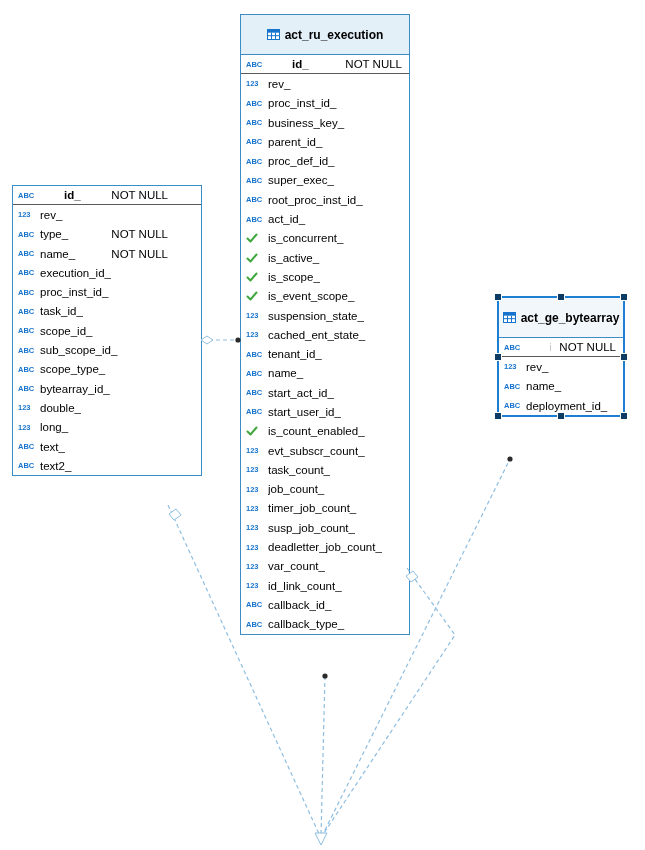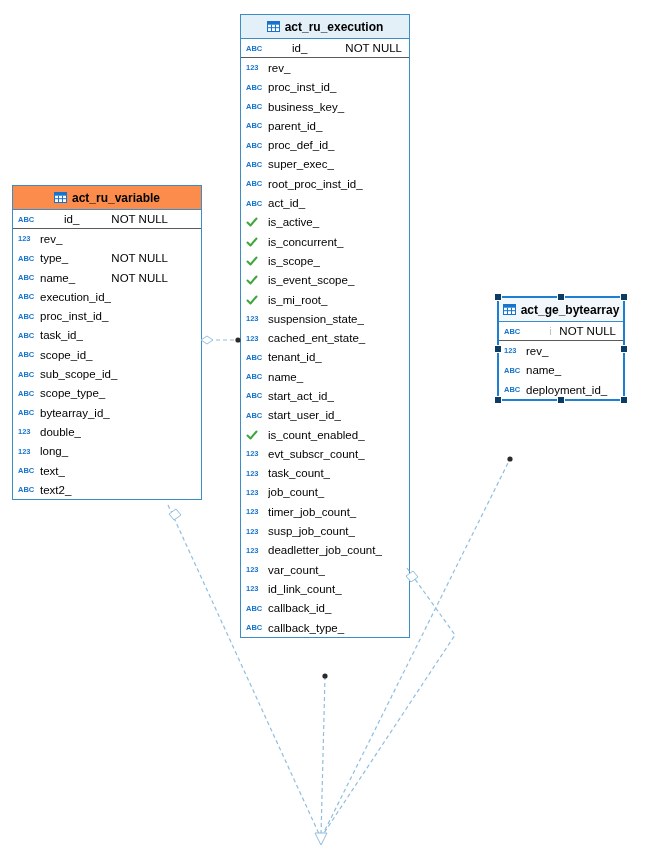--- a/index.html
+++ b/index.html
@@ -1,29 +1,29 @@
 <!DOCTYPE html>
 <html style="--header-orange: #FC8C4C; --header-blue: #E4F0F8; --header-plain: #F2F7FB; --table-border: #3C8DC5; --line-color: #8FBEE0; --icon-blue: #1774CC; --check-green: #3FA63C; --selection-blue: #1E7FD2; --handle-color: #0C3B63;"><head>
 <meta charset="utf-8">
 <style>
   html,body{margin:0;padding:0;background:#fff;}
   body{font-family:"Liberation Sans",sans-serif;}
   .canvas{position:relative;width:645px;height:850px;overflow:hidden;background:#ffffff;}
 
   .tbl{position:absolute;background:#fff;border:1px solid var(--table-border);font-size:11.5px;color:#000;box-sizing:border-box;}
   .tbl-head{height:23px;display:flex;align-items:center;justify-content:center;gap:5px;
-            border-bottom:1px solid var(--table-border);font-weight:bold;font-size:12px;padding:0 4px;white-space:nowrap;}
+            border-bottom:1px solid var(--table-border);font-weight:bold;font-size:12px;padding:8px 4px;white-space:nowrap;}
   .head-orange{background:var(--header-orange);}
   .head-blue{background:var(--header-blue);}
   .head-plain{background:var(--header-plain);}
   .tbl-icon{display:flex;align-items:center;color:var(--icon-blue);flex:none;}
 
   .col-row{height:19.3px;display:flex;align-items:center;padding:0 7px 0 5px;box-sizing:border-box;white-space:nowrap;}
   .pk-row{border-bottom:1px solid #5a5a5a;}
-  .pk-row .col-name{font-weight:normal;padding-left:24px;}
+  .pk-row .col-name{font-weight:bold;padding-left:24px;}
   .col-icon{width:22px;flex:none;display:flex;align-items:center;color:var(--icon-blue);}
   .txt-icon{color:var(--icon-blue);font-size:7.5px;font-weight:bold;letter-spacing:0px;}
   .icon-check{color:var(--check-green);display:flex;align-items:center;}
   .col-name{flex:1;overflow:hidden;}
   .col-constraint{margin-left:8px;text-align:right;}
   .tbl-variable .col-constraint{margin-right:26px;}
 
   
   .selected{border:2px solid var(--selection-blue);}
   .handle{position:absolute;width:6px;height:6px;background:var(--handle-color);border:1px solid #fff;box-sizing:content-box;z-index:5;}
@@ -33,30 +33,20 @@
   .diamond{fill:#ffffff;stroke:var(--line-color);stroke-width:1;}
   .dot{fill:#2b2b2b;}
   .arrow{fill:#ffffff;stroke:var(--line-color);stroke-width:1;}
 </style>
 </head>
 <body>
 
 <div class="canvas">
 
   <div class="tbl tbl-variable" style="left:12px;top:185px;width:190px;">
-    <div class="tbl-head head-orange">
-      <span class="tbl-icon">
-        <svg width="13" height="11" viewBox="0 0 13 11">
-            <rect x="0.5" y="0.5" width="12" height="10" fill="#ffffff" stroke="currentColor"></rect>
-            <rect x="0.5" y="0.5" width="12" height="3.2" fill="currentColor"></rect>
-            <path d="M0.5 6.7 H12.5 M4.5 3.7 V10.5 M8.5 3.7 V10.5" stroke="currentColor" fill="none"></path>
-          </svg>
-      </span>
-      <span class="tbl-title">act_ru_variable</span>
-    </div>
     <div class="tbl-body">
         <div class="col-row pk-row">
           <span class="col-icon">
             <span class="txt-icon">ABC</span>
           </span>
           <span class="col-name">id_</span>
           <span class="col-constraint">NOT NULL</span>
         </div>
         <div class="col-row">
           <span class="col-icon">
@@ -215,61 +205,51 @@
           <span class="col-name">act_id_</span>
         </div>
         <div class="col-row">
           <span class="col-icon">
             <span class="icon-check">
               <svg width="12" height="10" viewBox="0 0 12 10">
                 <path d="M1.5 5.5 L4.5 8.5 L10.5 1.5" fill="none" stroke="currentColor" stroke-width="2" stroke-linecap="round" stroke-linejoin="round"></path>
               </svg>
             </span>
           </span>
-          <span class="col-name">is_active_</span>
+          <span class="col-name">is_concurrent_</span>
         </div>
         <div class="col-row">
           <span class="col-icon">
             <span class="icon-check">
               <svg width="12" height="10" viewBox="0 0 12 10">
                 <path d="M1.5 5.5 L4.5 8.5 L10.5 1.5" fill="none" stroke="currentColor" stroke-width="2" stroke-linecap="round" stroke-linejoin="round"></path>
               </svg>
             </span>
           </span>
-          <span class="col-name">is_concurrent_</span>
+          <span class="col-name">is_active_</span>
         </div>
         <div class="col-row">
           <span class="col-icon">
             <span class="icon-check">
               <svg width="12" height="10" viewBox="0 0 12 10">
                 <path d="M1.5 5.5 L4.5 8.5 L10.5 1.5" fill="none" stroke="currentColor" stroke-width="2" stroke-linecap="round" stroke-linejoin="round"></path>
               </svg>
             </span>
           </span>
           <span class="col-name">is_scope_</span>
         </div>
         <div class="col-row">
           <span class="col-icon">
             <span class="icon-check">
               <svg width="12" height="10" viewBox="0 0 12 10">
                 <path d="M1.5 5.5 L4.5 8.5 L10.5 1.5" fill="none" stroke="currentColor" stroke-width="2" stroke-linecap="round" stroke-linejoin="round"></path>
               </svg>
             </span>
           </span>
           <span class="col-name">is_event_scope_</span>
-        </div>
-        <div class="col-row">
-          <span class="col-icon">
-            <span class="icon-check">
-              <svg width="12" height="10" viewBox="0 0 12 10">
-                <path d="M1.5 5.5 L4.5 8.5 L10.5 1.5" fill="none" stroke="currentColor" stroke-width="2" stroke-linecap="round" stroke-linejoin="round"></path>
-              </svg>
-            </span>
-          </span>
-          <span class="col-name">is_mi_root_</span>
         </div>
         <div class="col-row">
           <span class="col-icon">
             <span class="txt-icon">123</span>
           </span>
           <span class="col-name">suspension_state_</span>
         </div>
         <div class="col-row">
           <span class="col-icon">
             <span class="txt-icon">123</span>

